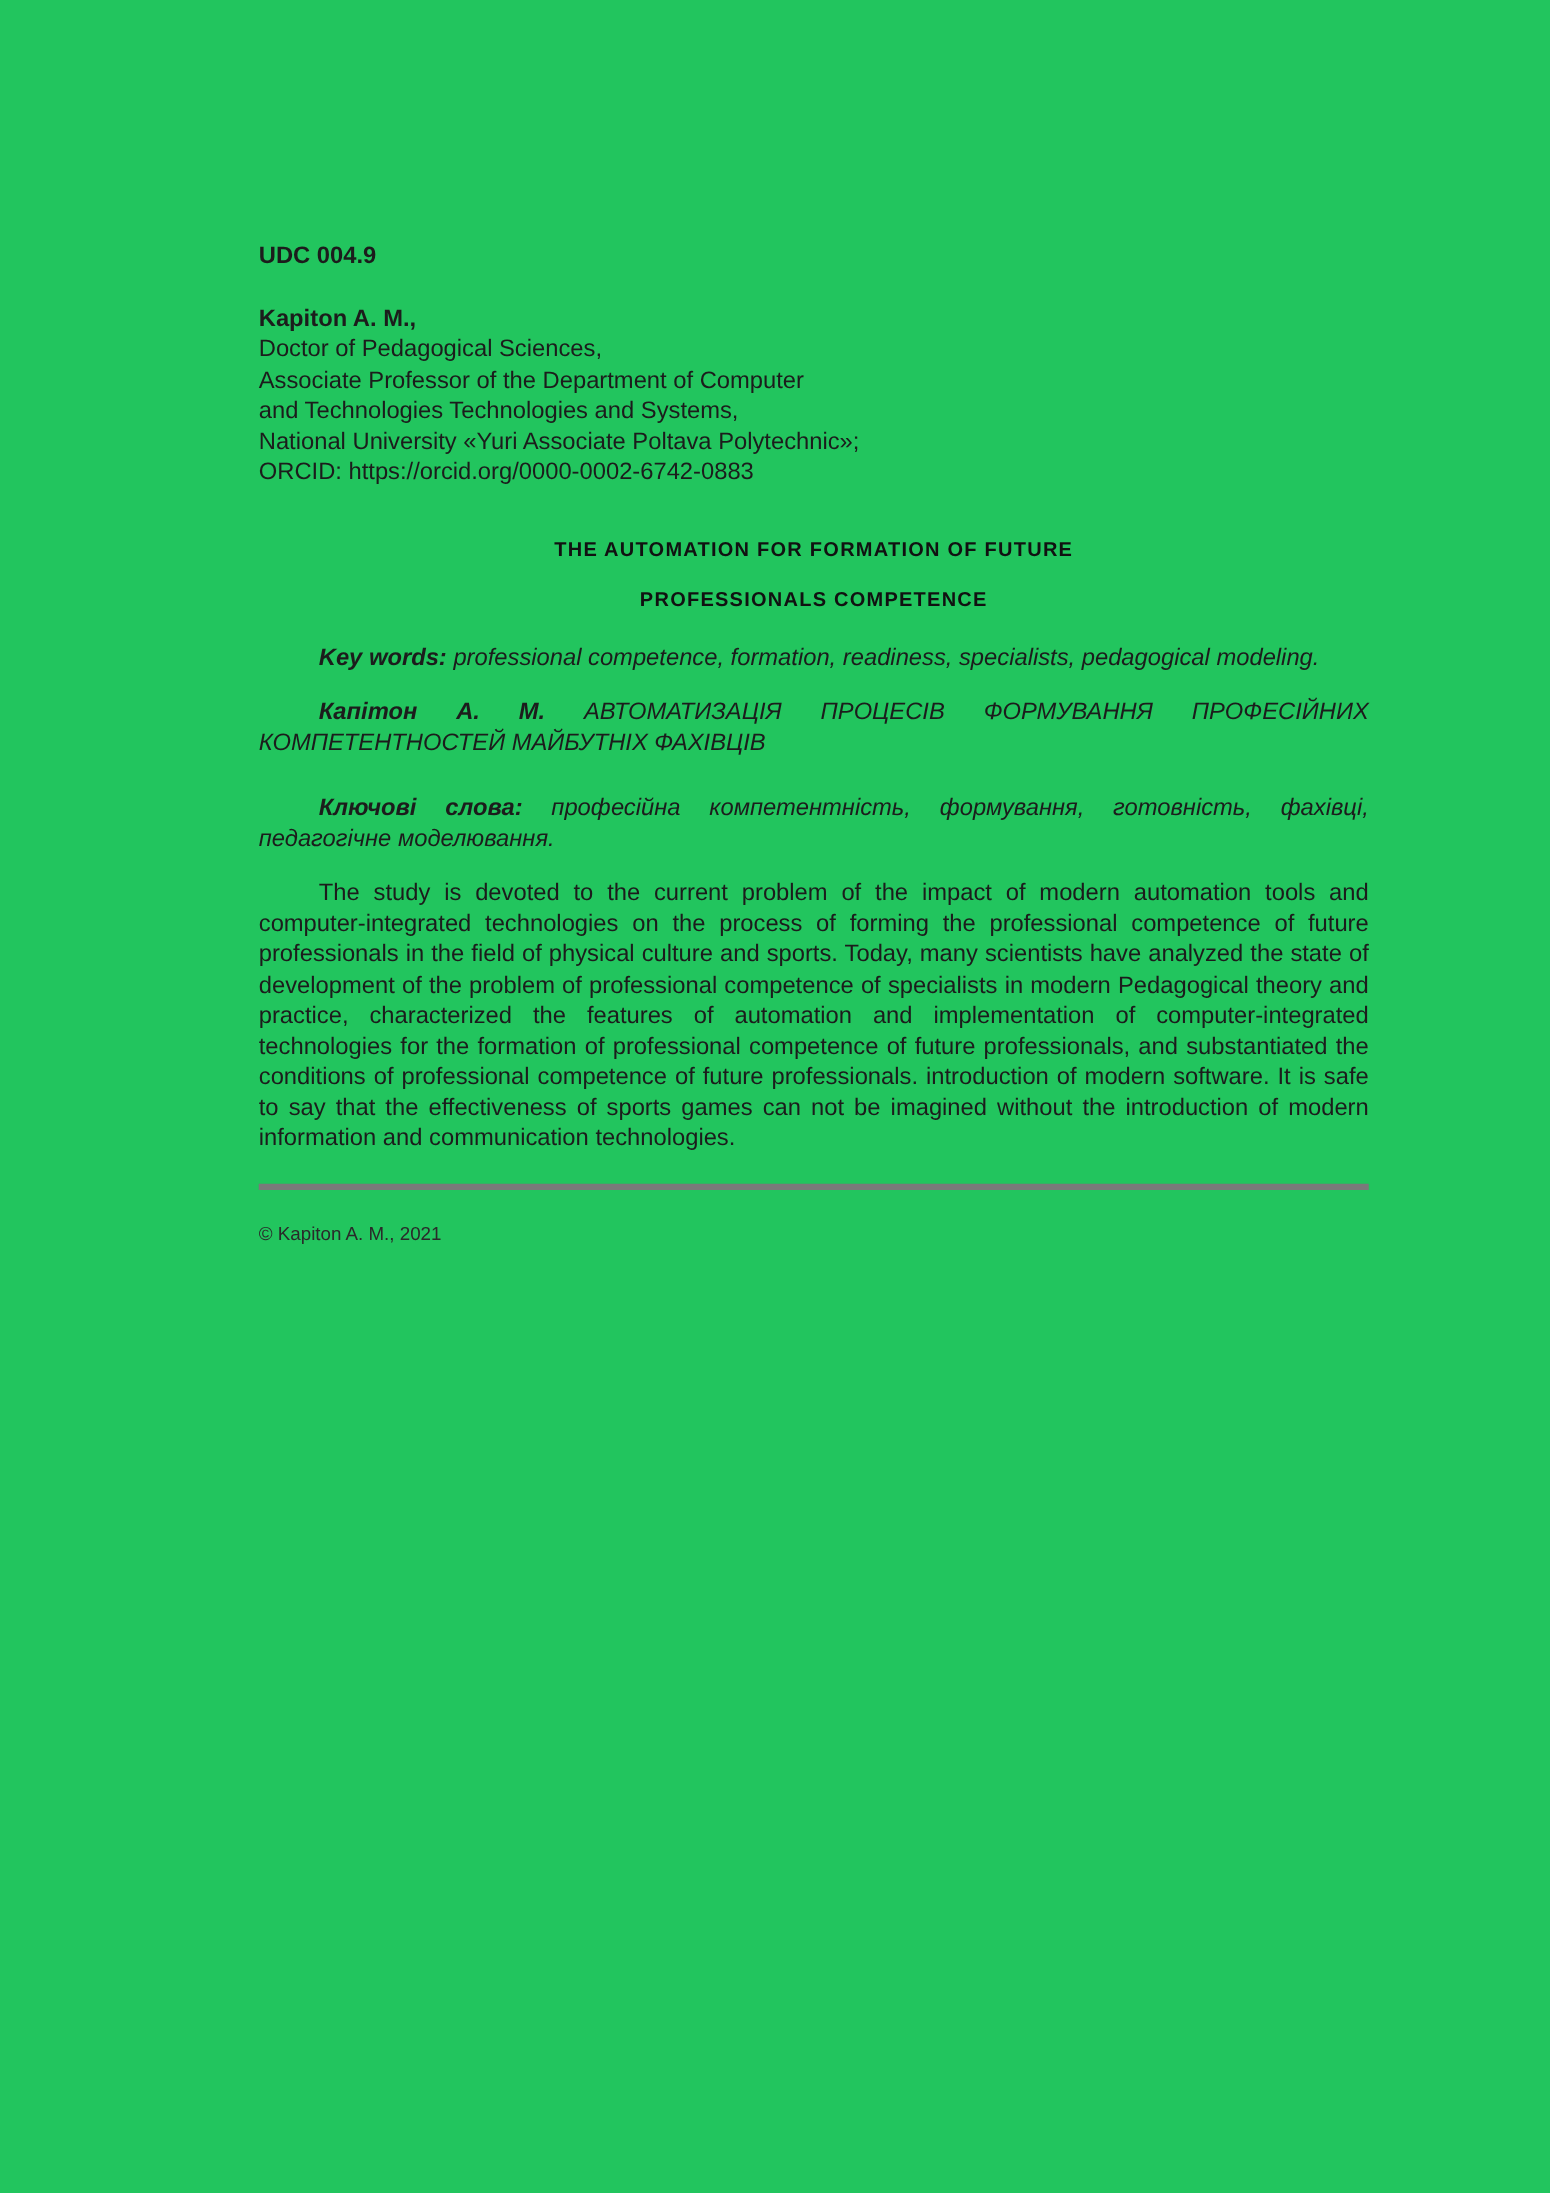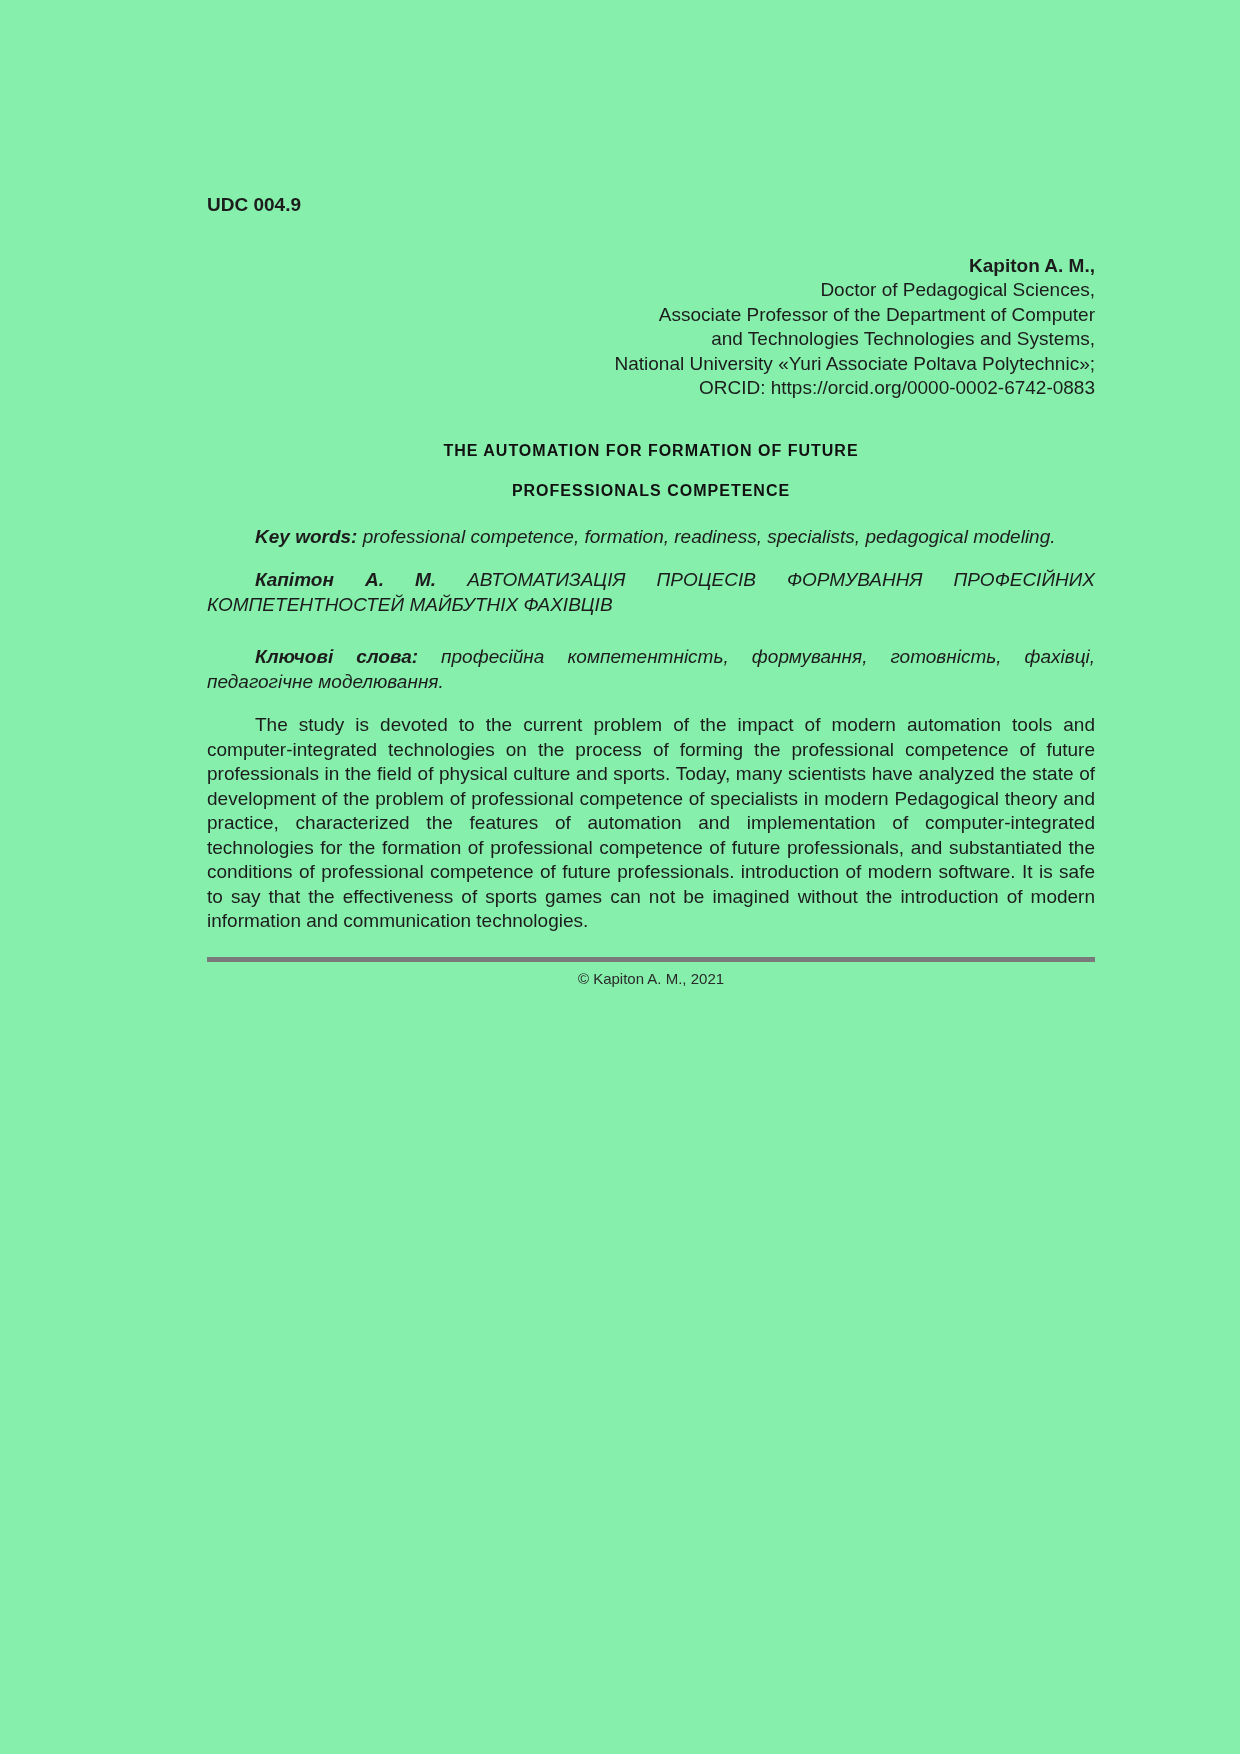--- a/index.html
+++ b/index.html
@@ -4,40 +4,39 @@
 <style>
   html, body {
     margin: 0;
     padding: 0;
     background: #ffffff;
   }
   .page {
     position: relative;
     width: 1240px;
     height: 1754px;
-    background: #86efac;
+    background: #22c55e;
     font-family: "Liberation Sans", sans-serif;
     color: #1c1c1c;
     overflow: hidden;
   }
   .content {
     position: absolute;
     left: 207px;
     top: 0;
     width: 888px;
   }
   .udc {
     padding-top: 193px;
     font-size: 19px;
     line-height: 24.5px;
     font-weight: bold;
   }
   .author-block {
-    margin-top: 36px;
-    text-align: right;
+    margin-top: 26px;
     font-size: 19px;
     line-height: 24.5px;
   }
   .author-name {
     font-weight: bold;
   }
   .paper-title {
     margin-top: 30px;
     text-align: center;
     font-weight: bold;
@@ -57,25 +56,24 @@
   .kw-ua    { margin-top: 28px; font-style: italic; }
   .abstract { margin-top: 17px; }
   .bold-lead { font-weight: bold; }
   .footer-rule {
     margin-top: 23px;
     width: 888px;
     height: 5px;
     background: #7a7a7a;
   }
   .copyright {
-    margin-top: 7px;
+    margin-top: 26px;
     font-size: 15px;
     line-height: 19px;
     color: #2a2a2a;
-    text-align: center;
   }
 </style>
 </head>
 <body>
 
 <div class="page">
   <div class="content">
 
     <div class="udc">UDC 004.9</div>
 

